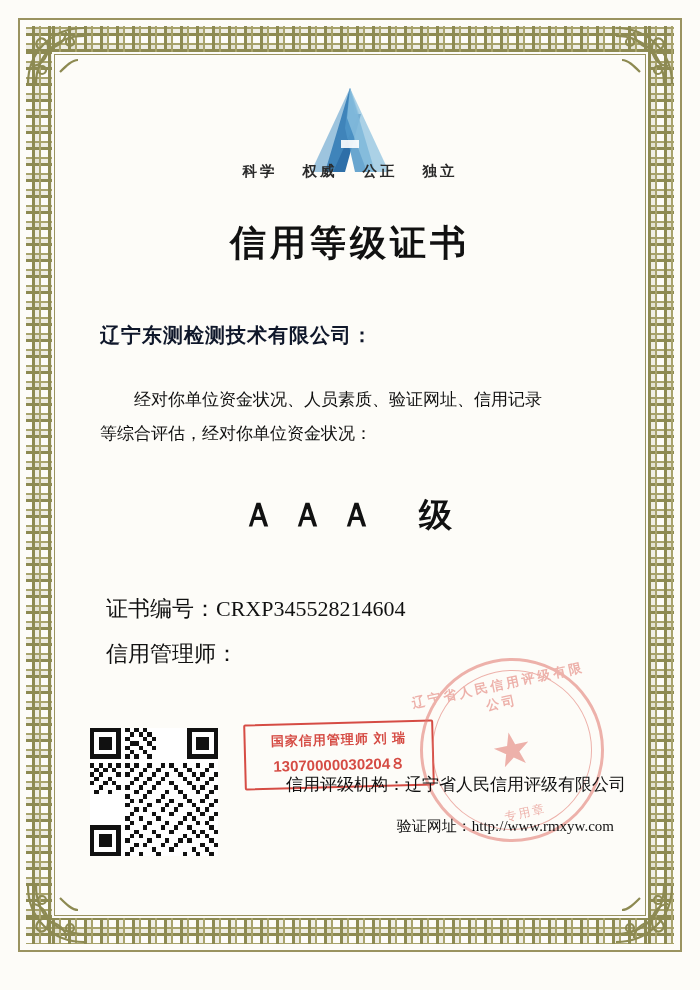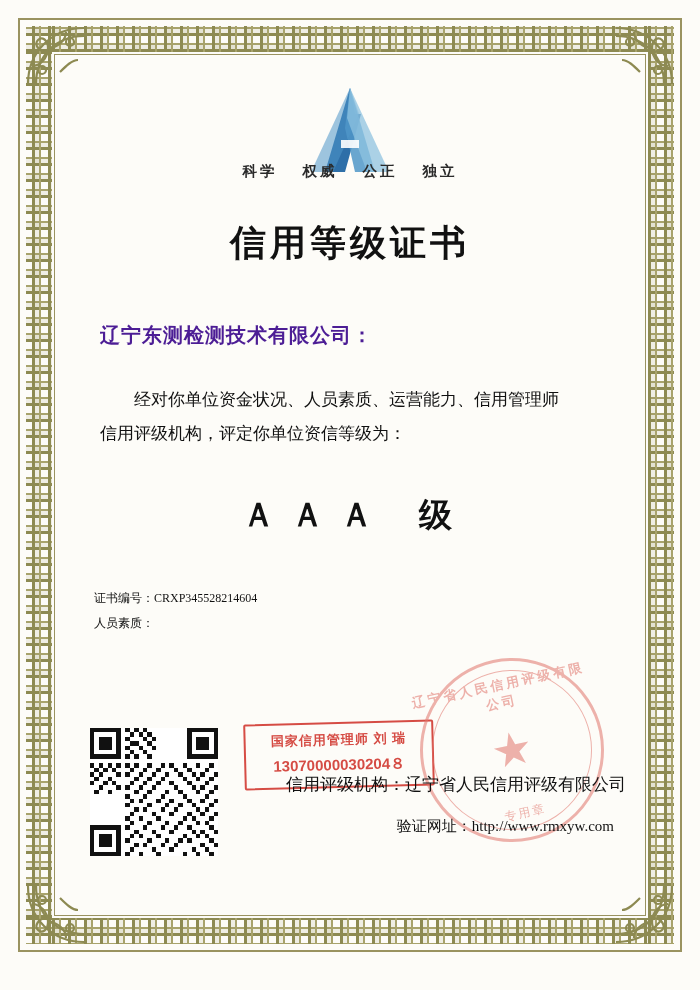--- a/index.html
+++ b/index.html
@@ -93,21 +93,21 @@
     font-size:36px;
     letter-spacing:4px;
     color:#111;
     margin-top:38px;
   }
   .company{
     margin-top:54px;
     margin-left:30px;
     font-size:20px;
     font-weight:bold;
-    color:#4c1d95;
+    color:#0f172a;
     letter-spacing:1px;
   }
   .para{
     margin-top:34px;
     margin-left:30px;
     margin-right:22px;
     font-size:17px;
     line-height:2.0;
     color:#111;
     text-align:justify;
@@ -117,22 +117,22 @@
     text-align:center;
     margin-top:42px;
     font-size:33px;
     font-weight:bold;
     letter-spacing:16px;
     color:#111;
   }
   .grade .lvl{margin-left:30px;letter-spacing:6px;}
   .fields{
     margin-top:48px;
-    margin-left:24px;
-    font-size:12px;
+    margin-left:36px;
+    font-size:22px;
     color:#111;
     line-height:2.05;
   }
   .field-label{}
   .qr{
     position:absolute;
     left:20px;top:662px;
     width:128px;height:128px;
   }
   .seal-mgr{
@@ -278,34 +278,34 @@
       <span>权威</span>
       <span>公正</span>
       <span>独立</span>
     </div>
 
     <div class="cert-title">信用等级证书</div>
 
     <div class="company">辽宁东测检测技术有限公司：</div>
 
     <div class="para">
-      <span class="indent"></span><span>经对你单位资金状况、人员素质、运营能力、信用管理师</span><br>
-      <span>信用评级机构，评定你单位资信等级为：</span>
+      <span class="indent"></span><span>经对你单位资金状况、人员素质、验证网址、信用记录</span><br>
+      <span>等综合评估，经对你单位资金状况：</span>
     </div>
 
     <div class="grade">
       <span>ＡＡＡ</span><span class="lvl">级</span>
     </div>
 
     <div class="fields">
       <div>
         <span class="field-label">证书编号：</span><span>CRXP345528214604</span>
       </div>
       <div>
-        <span class="field-label">人员素质：</span>
+        <span class="field-label">信用管理师：</span>
       </div>
     </div>
 
     <div class="qr">
       <svg viewBox="0 0 29 29" width="128" height="128" shape-rendering="crispEdges">
         <rect width="29" height="29" fill="#ffffff"></rect>
         <g fill="#111111">
           <rect x="0" y="0" width="7" height="1"></rect>
             <rect x="0" y="6" width="7" height="1"></rect>
           <rect x="0" y="0" width="1" height="7"></rect>

